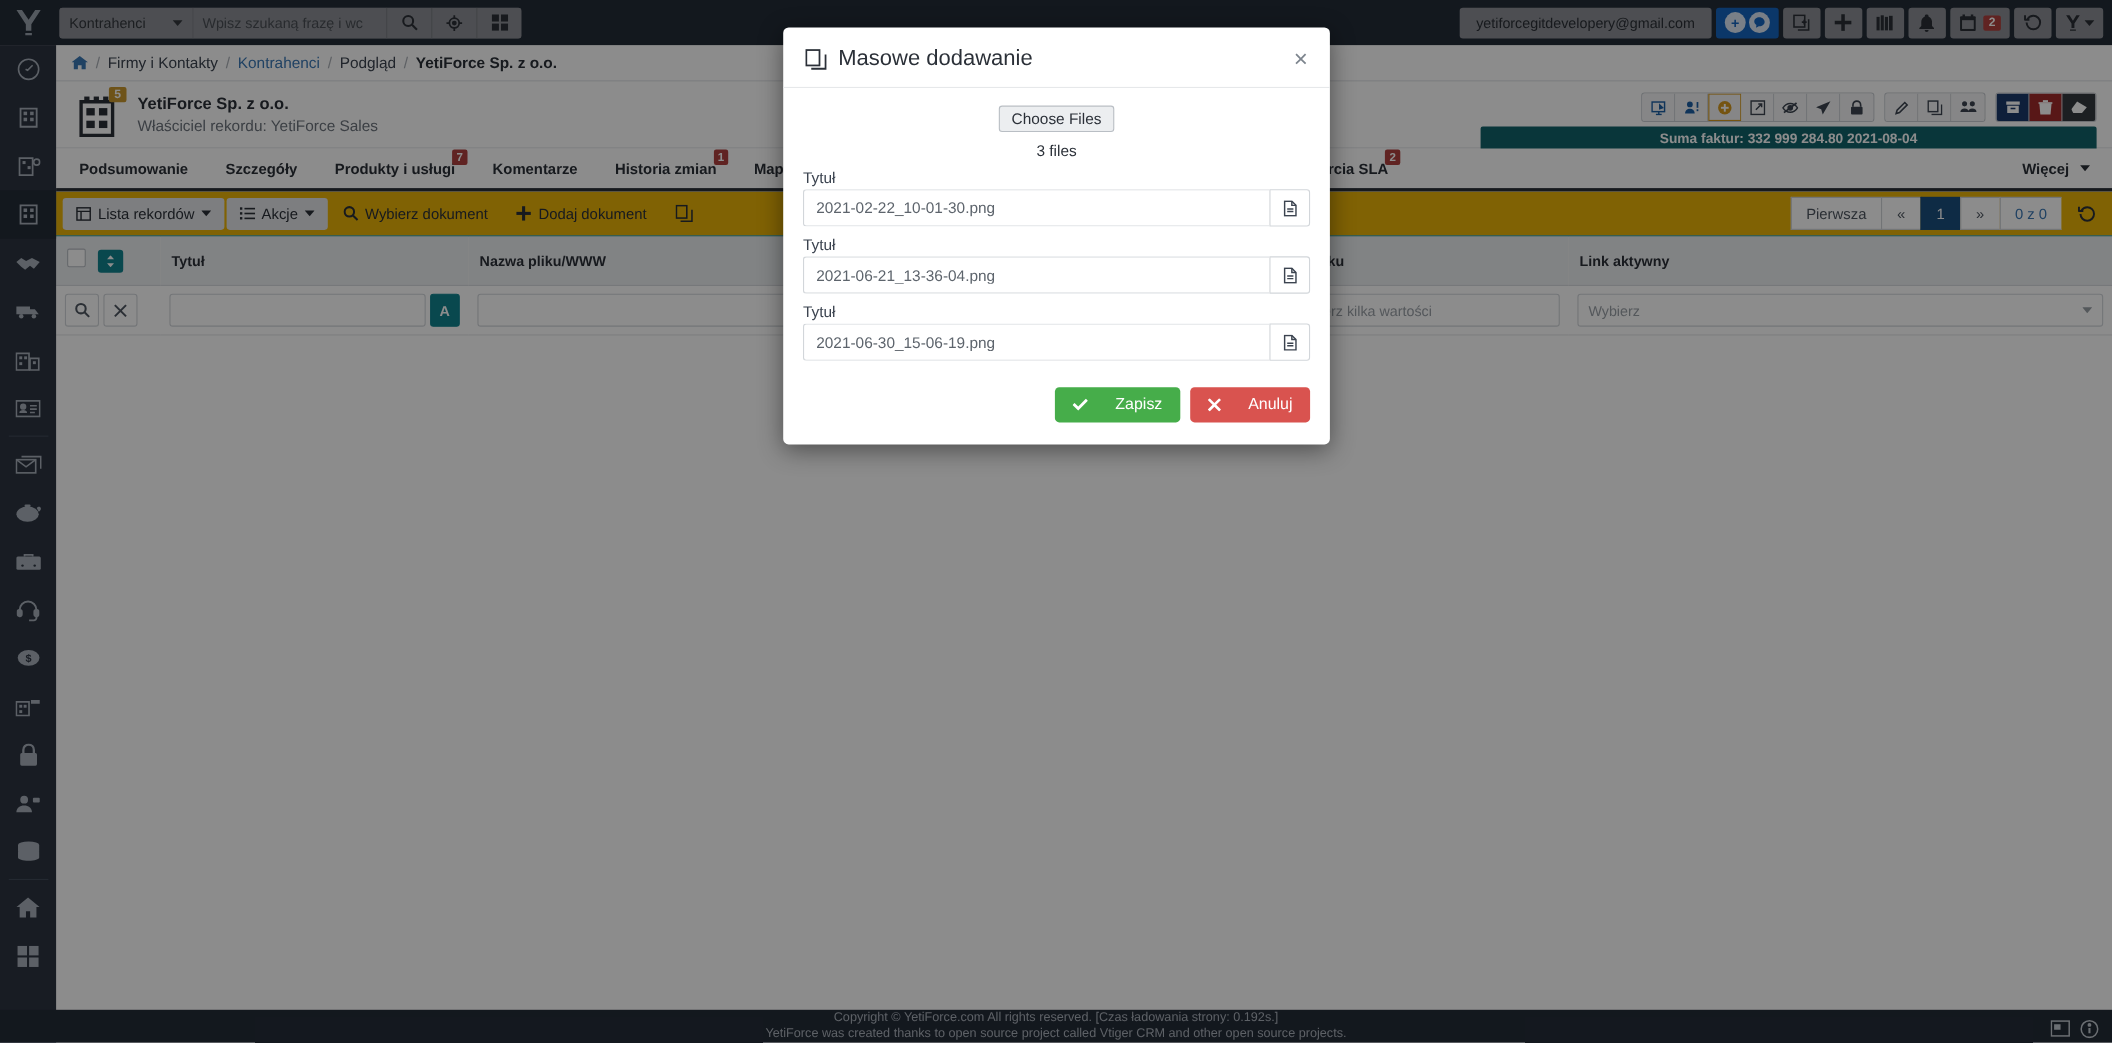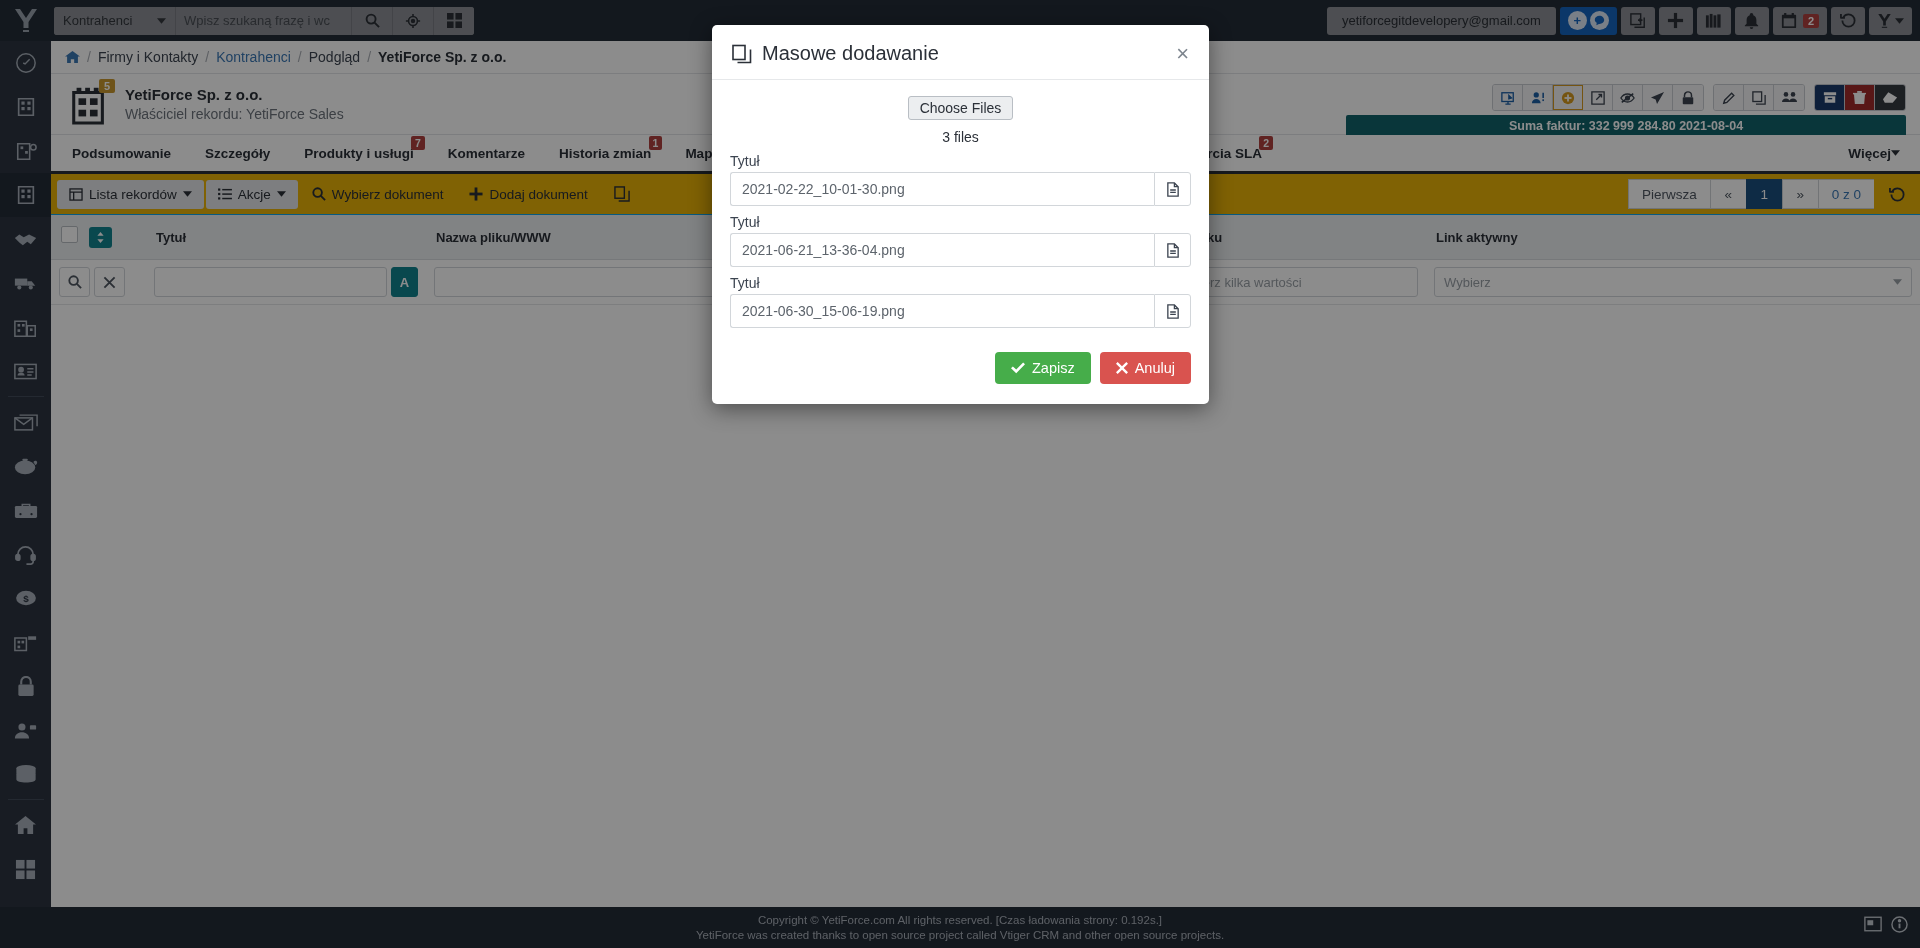--- a/index.html
+++ b/index.html
@@ -164,21 +164,21 @@
     padding: 0 17px; font-size: 13.5px; font-weight: bold;
     color: #2b3038; position: relative; white-space: nowrap;
   }
   .tab.active { background: #2b3038; color: #fff; }
   .tab .tbadge {
     position: absolute; top: 1px; right: 6px;
     background: #b0413e; color: #fff; font-size: 10.5px;
     font-weight: bold; border-radius: 2px; padding: 0 4px; line-height: 14px;
   }
   .tab-more { margin-left: auto; display: flex; align-items: center;
-    padding: 0 20px; font-weight: bold; color: #2b3038; font-size: 13.5px; gap: 0; }
+    padding: 0 20px; font-weight: bold; color: #2b3038; font-size: 13.5px; gap: 10px; }
 
   
   .list-toolbar {
     height: 41px; display: flex; align-items: center;
     background: #eab308; border-bottom: 1px solid #0ea5e9;
     padding: 0 6px; gap: 2px;
   }
   .lt-btn {
     display: flex; align-items: center; gap: 6px; height: 29px;
     padding: 0 12px; font-size: 13.5px; color: #2b3038;
@@ -231,21 +231,21 @@
   .f-iconbtn.teal { background: #11838f; color: #fff; border-color: #11838f; font-weight: bold; }
   .f-cell-flex { display: flex; align-items: center; gap: 4px; }
   .f-select {
     width: 100%; height: 30px; border: 1px solid #d2d6da; border-radius: 3px;
     display: flex; align-items: center; justify-content: space-between;
     padding: 0 9px; font-size: 13px; color: #9aa0a7; background: #fff;
   }
 
   
   .footer {
-    position: absolute; left: 0; right: 0; bottom: 0; height: 41px;
+    position: absolute; left: 0; right: 0; bottom: 0; height: 30px;
     background: #242c38; color: #aab1ba; font-size: 11.5px;
     display: flex; flex-direction: column; align-items: center;
     justify-content: center; line-height: 15px; z-index: 12;
   }
   .footer-right {
     position: absolute; right: 12px; top: 9px; display: flex; gap: 9px; color: #c4cad1;
   }
   .social-strip {
     position: absolute; left: 0; bottom: 0; width: 51px; height: 34px;
     display: flex; align-items: center; justify-content: center; gap: 4px;
@@ -286,21 +286,21 @@
   .fld-addon {
     width: 37px; border: 1px solid #d2d6da; border-radius: 0 3px 3px 0;
     background: #fff; display: flex; align-items: center; justify-content: center;
     color: #3c4450;
   }
   .modal-foot {
     display: flex; justify-content: flex-end; gap: 9px;
     padding: 12px 18px 20px 18px;
   }
   .btn {
-    display: flex; align-items: center; gap: 7px;
+    display: flex; align-items: center; gap: 25px;
     padding: 8px 16px; border-radius: 4px; color: #fff;
     font-size: 14.5px; border: none;
     font-family: "Liberation Sans", sans-serif;
   }
   .btn-save { background: #46ad4a; }
   .btn-cancel { background: #d9534f; }
   svg { display: block; }
 </style>
 </head>
 <body>

